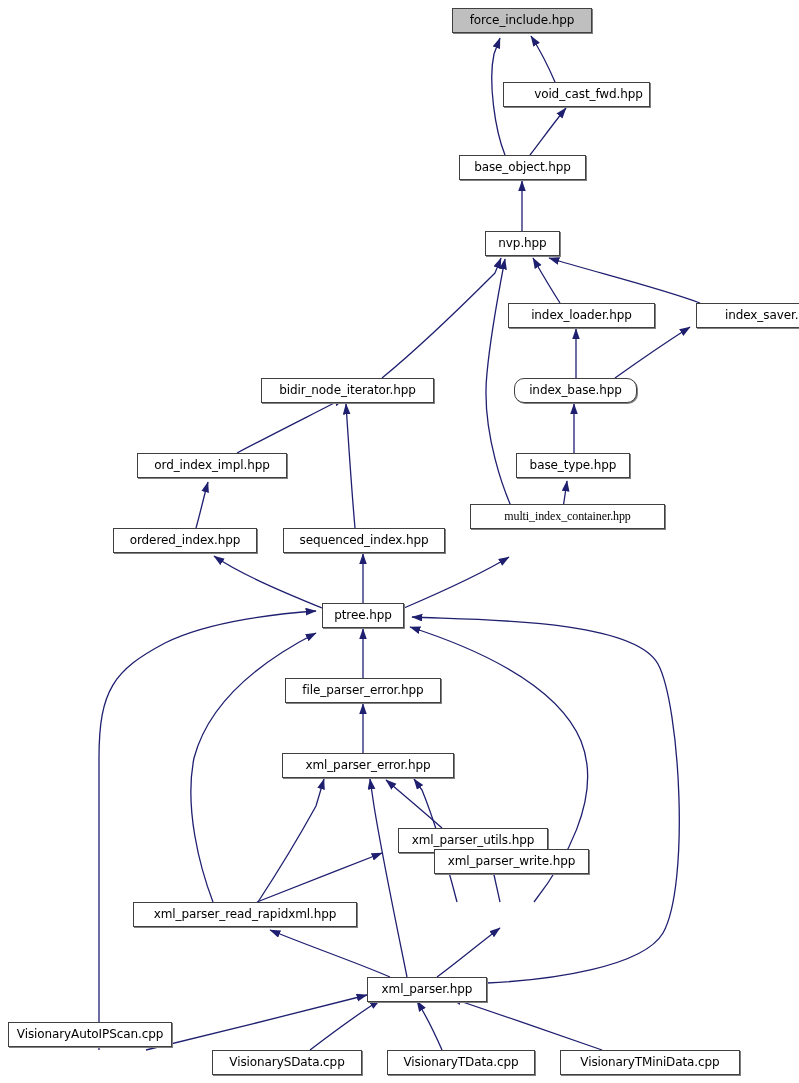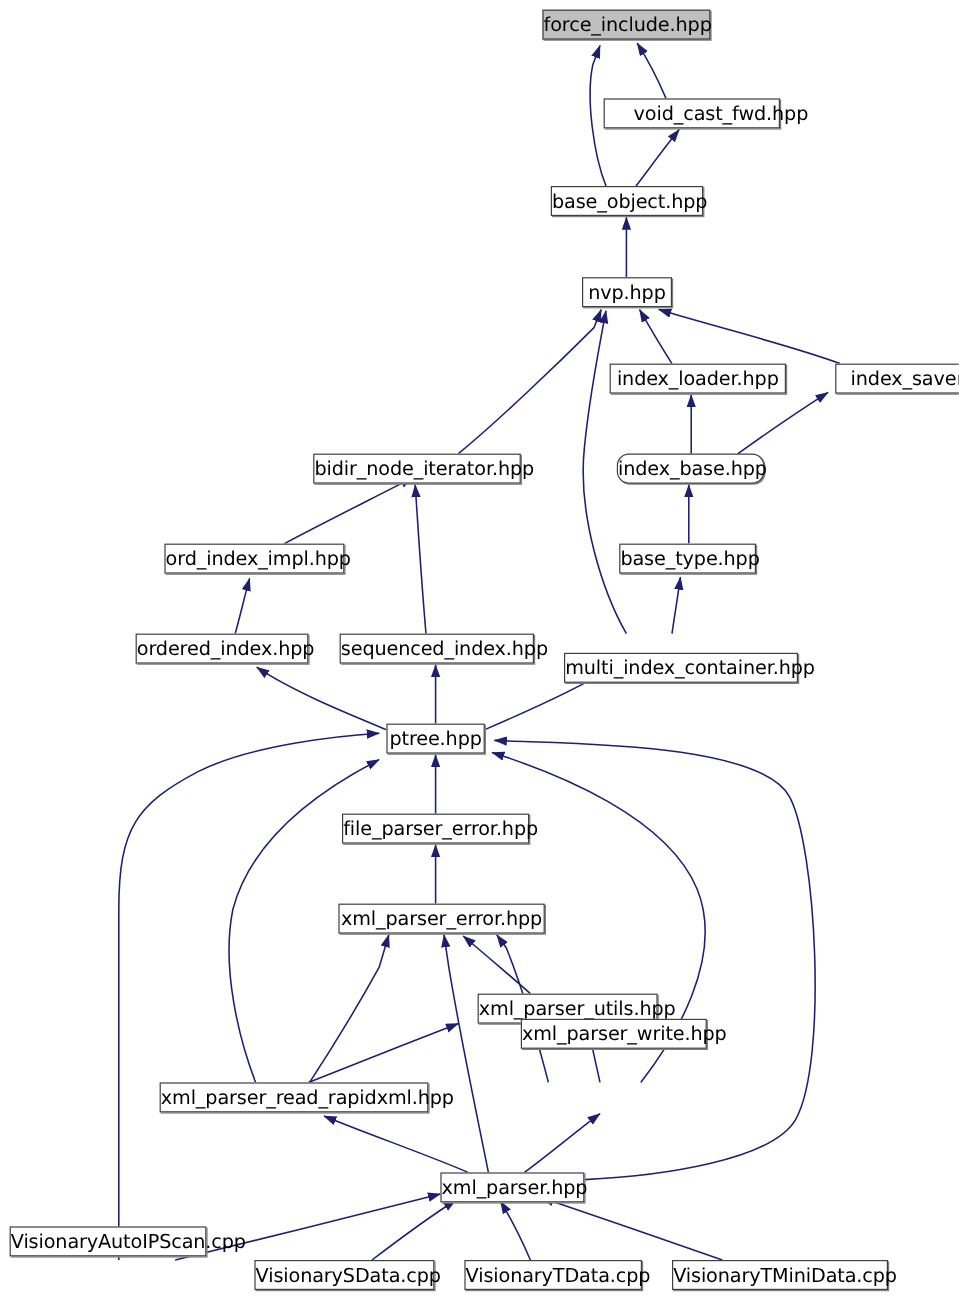--- a/index.html
+++ b/index.html
@@ -23,21 +23,21 @@
     width: 799px;
     height: 1083px;
     pointer-events: none;
   }
   .node {
     position: absolute;
     box-sizing: border-box;
     height: 25px;
     line-height: 23px;
     text-align: center;
-    font-size: 16px;
+    font-size: 12px;
     color: #000000;
     background: #ffffff;
     border: 1px solid #404040;
     box-shadow: 1px 1px 0 0 #808080;
     white-space: nowrap;
     letter-spacing: -0.1px;
   }
   .node.highlight {
     background: #bfbfbf;
     border: 1px solid #404040;
@@ -128,21 +128,21 @@
       </div>
       <div class="node" style="left: 516px; top: 453px; width: 114px;">
         <span class="node-label">base_type.hpp</span>
       </div>
       <div class="node" style="left: 113px; top: 528px; width: 144px;">
         <span class="node-label">ordered_index.hpp</span>
       </div>
       <div class="node" style="left: 283px; top: 528px; width: 162px;">
         <span class="node-label">sequenced_index.hpp</span>
       </div>
-      <div class="node" style="left: 470px; top: 544px; width: 195px;">
+      <div class="node" style="left: 470px; top: 504px; width: 195px; font-family: Liberation Serif, serif;">
         <span class="node-label">multi_index_container.hpp</span>
       </div>
       <div class="node" style="left: 322px; top: 603px; width: 82px;">
         <span class="node-label">ptree.hpp</span>
       </div>
       <div class="node" style="left: 285px; top: 678px; width: 156px;">
         <span class="node-label">file_parser_error.hpp</span>
       </div>
       <div class="node" style="left: 282px; top: 753px; width: 172px;">
         <span class="node-label">xml_parser_error.hpp</span>

